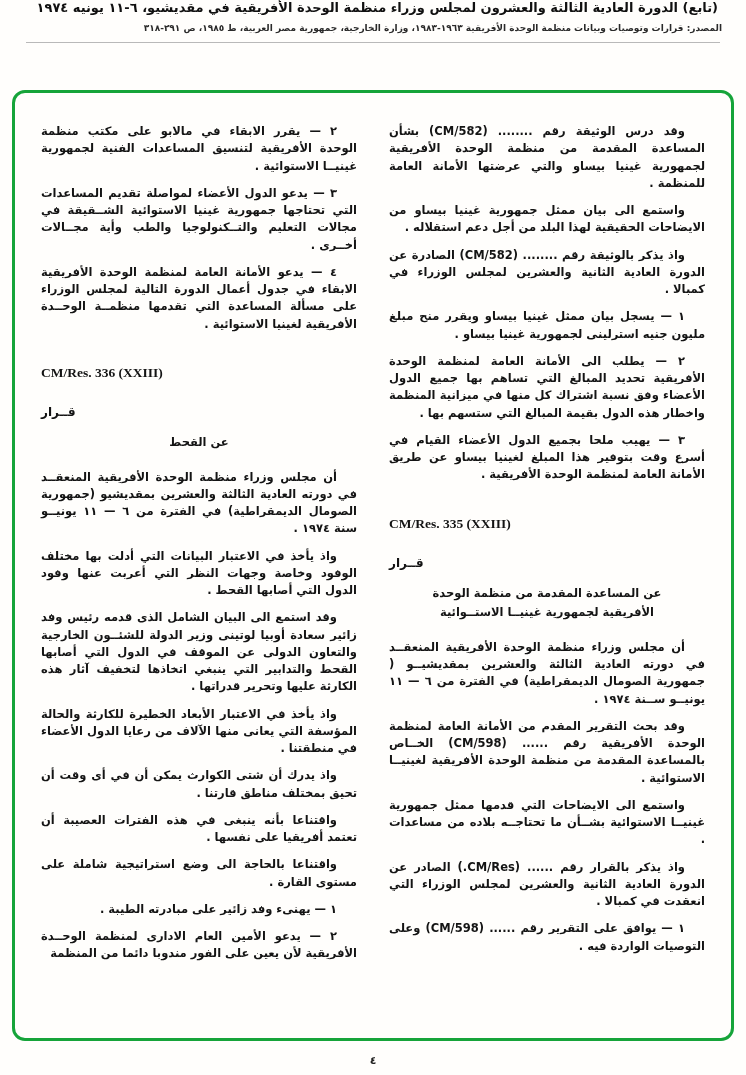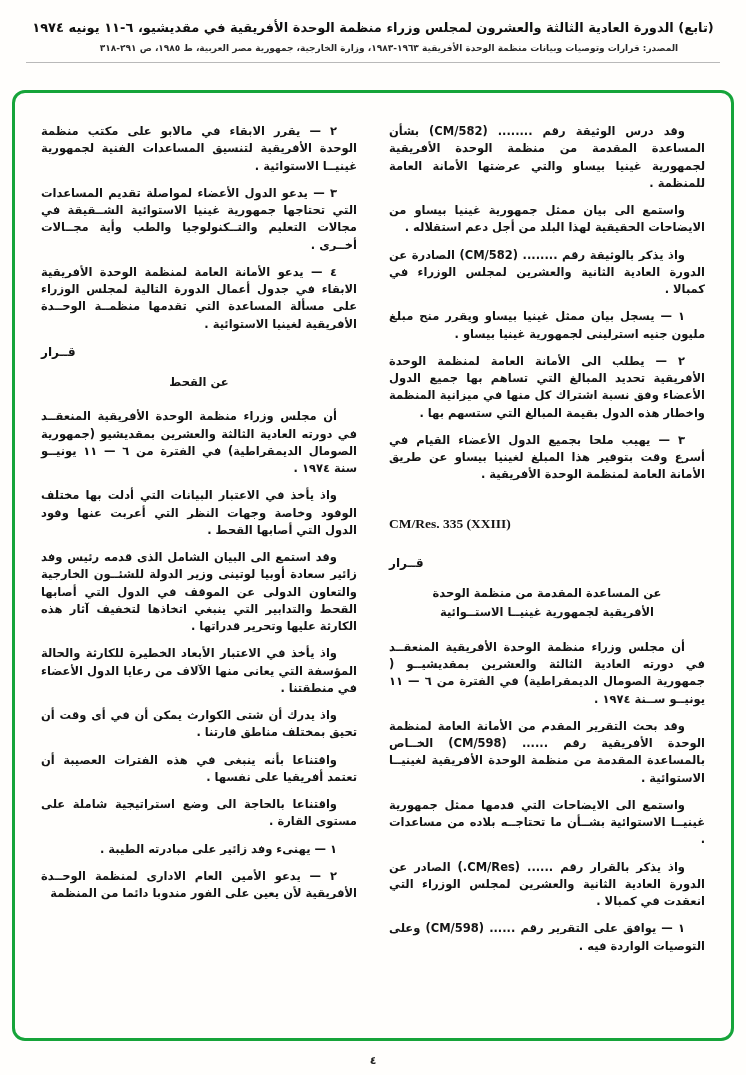--- a/index.html
+++ b/index.html
@@ -2,21 +2,21 @@
 <html lang="ar"><head>
 <meta charset="utf-8">
 <style>
   * { margin:0; padding:0; box-sizing:border-box; }
   html,body { background:#ffffff; }
   body { font-family:"DejaVu Sans", sans-serif; }
   .page {
     position:relative; width:746px; height:1075px; margin:0 auto;
     background:#fffefc; overflow:hidden; color:#161616;
   }
-  .page-header { text-align:center; padding-top:20px; direction:rtl; }
+  .page-header { direction:rtl; }
   .header-title { font-size:13px; font-weight:bold; color:#101010; padding:0 28px; }
   .header-source { font-size:9px; font-weight:bold; color:#2a2a2a; margin-top:8px; padding:0 24px;margin-left:32px; }
   .header-rule { height:1px; background:#b9b9b9; margin:9px 26px 0; }
   .frame {
     position:absolute; left:12px; right:12px; top:90px; bottom:34px;
     border:3px solid #16a43a; border-radius:13px;
     padding:30px 26px 20px; overflow:hidden; background:#fffefc;
   }
   .columns { direction:rtl; display:flex; gap:32px; height:100%; }
   .col {
@@ -62,20 +62,21 @@
           <div class="block body">أن مجلس وزراء منظمة الوحدة الأفريقية المنعقــد في دورته العادية الثالثة والعشرين بمقديشيــو ( جمهورية الصومال الديمقراطية) في الفترة من ٦ — ١١ يونيــو ســنة ١٩٧٤ .</div>
           <div class="block body">وقد بحث التقرير المقدم من الأمانة العامة لمنظمة الوحدة الأفريقية رقم ...... (CM/598) الخــاص بالمساعدة المقدمة من منظمة الوحدة الأفريقية لغينيــا الاستوائية .</div>
           <div class="block body">واستمع الى الايضاحات التي قدمها ممثل جمهورية غينيــا الاستوائية بشــأن ما تحتاجــه بلاده من مساعدات .</div>
           <div class="block body">واذ يذكر بالقرار رقم ...... (CM/Res.) الصادر عن الدورة العادية الثانية والعشرين لمجلس الوزراء التي انعقدت في كمبالا .</div>
           <div class="block body">١ — يوافق على التقرير رقم ...... (CM/598) وعلى التوصيات الواردة فيه .</div>
         </section>
       <section class="col">
           <div class="block body">٢ — يقرر الابقاء في مالابو على مكتب منظمة الوحدة الأفريقية لتنسيق المساعدات الفنية لجمهورية غينيــا الاستوائية .</div>
           <div class="block body">٣ — يدعو الدول الأعضاء لمواصلة تقديم المساعدات التي تحتاجها جمهورية غينيا الاستوائية الشــقيقة في مجالات التعليم والتــكنولوجيا والطب وأية مجــالات أخــرى .</div>
           <div class="block body">٤ — يدعو الأمانة العامة لمنظمة الوحدة الأفريقية الابقاء في جدول أعمال الدورة التالية لمجلس الوزراء على مسألة المساعدة التي تقدمها منظمــة الوحــدة الأفريقية لغينيا الاستوائية .</div>
+          <div class="block ref">CM/Res. 336 (XXIII)</div>
           <div class="block title">قــرار</div>
           <div class="block subject">عن القحط</div>
           <div class="block body">أن مجلس وزراء منظمة الوحدة الأفريقية المنعقــد في دورته العادية الثالثة والعشرين بمقديشيو (جمهورية الصومال الديمقراطية) في الفترة من ٦ — ١١ يونيــو سنة ١٩٧٤ .</div>
           <div class="block body">واذ يأخذ في الاعتبار البيانات التي أدلت بها مختلف الوفود وخاصة وجهات النظر التي أعربت عنها وفود الدول التي أصابها القحط .</div>
           <div class="block body">وقد استمع الى البيان الشامل الذى قدمه رئيس وفد زائير سعادة أوبيا لوتينى وزير الدولة للشئــون الخارجية والتعاون الدولى عن الموقف في الدول التي أصابها القحط والتدابير التي ينبغي اتخاذها لتخفيف آثار هذه الكارثة عليها وتحرير قدراتها .</div>
           <div class="block body">واذ يأخذ في الاعتبار الأبعاد الخطيرة للكارثة والحالة المؤسفة التي يعانى منها الآلاف من رعايا الدول الأعضاء في منطقتنا .</div>
           <div class="block body">واذ يدرك أن شتى الكوارث يمكن أن في أى وقت أن تحيق بمختلف مناطق قارتنا .</div>
           <div class="block body">واقتناعا بأنه ينبغى في هذه الفترات العصيبة أن تعتمد أفريقيا على نفسها .</div>
           <div class="block body">واقتناعا بالحاجة الى وضع استراتيجية شاملة على مستوى القارة .</div>
           <div class="block body">١ — يهنىء وفد زائير على مبادرته الطيبة .</div>

